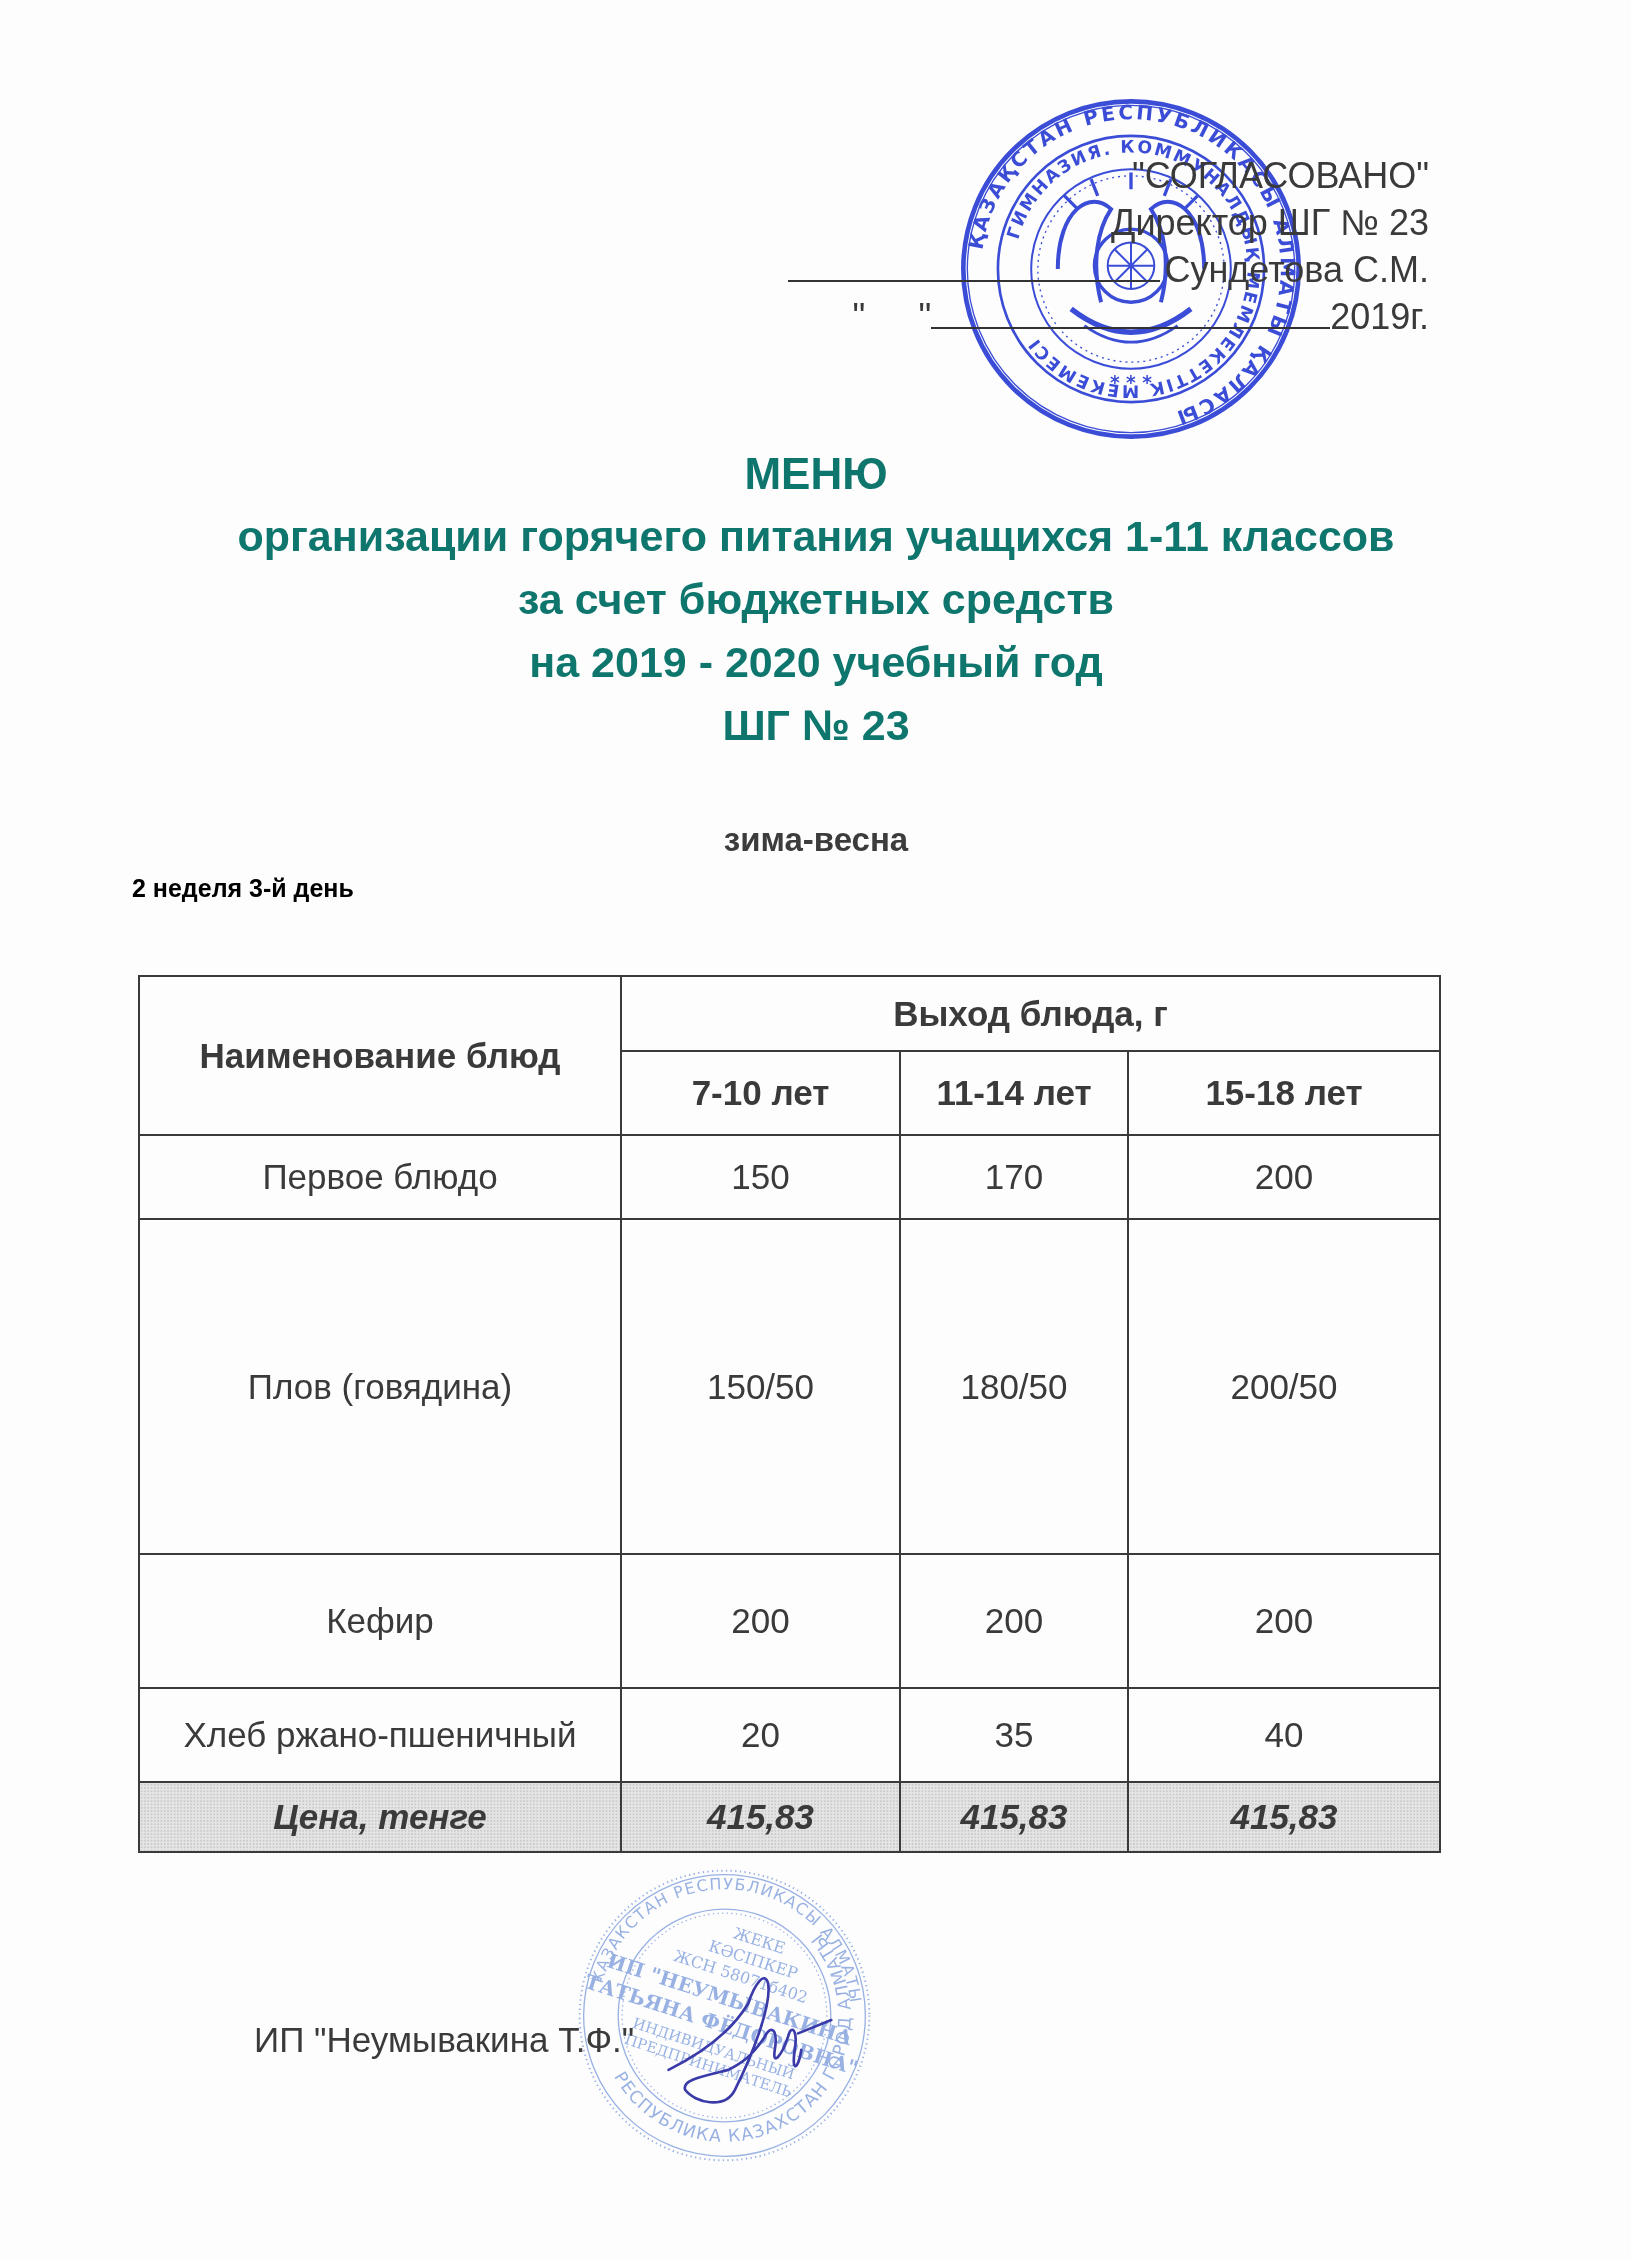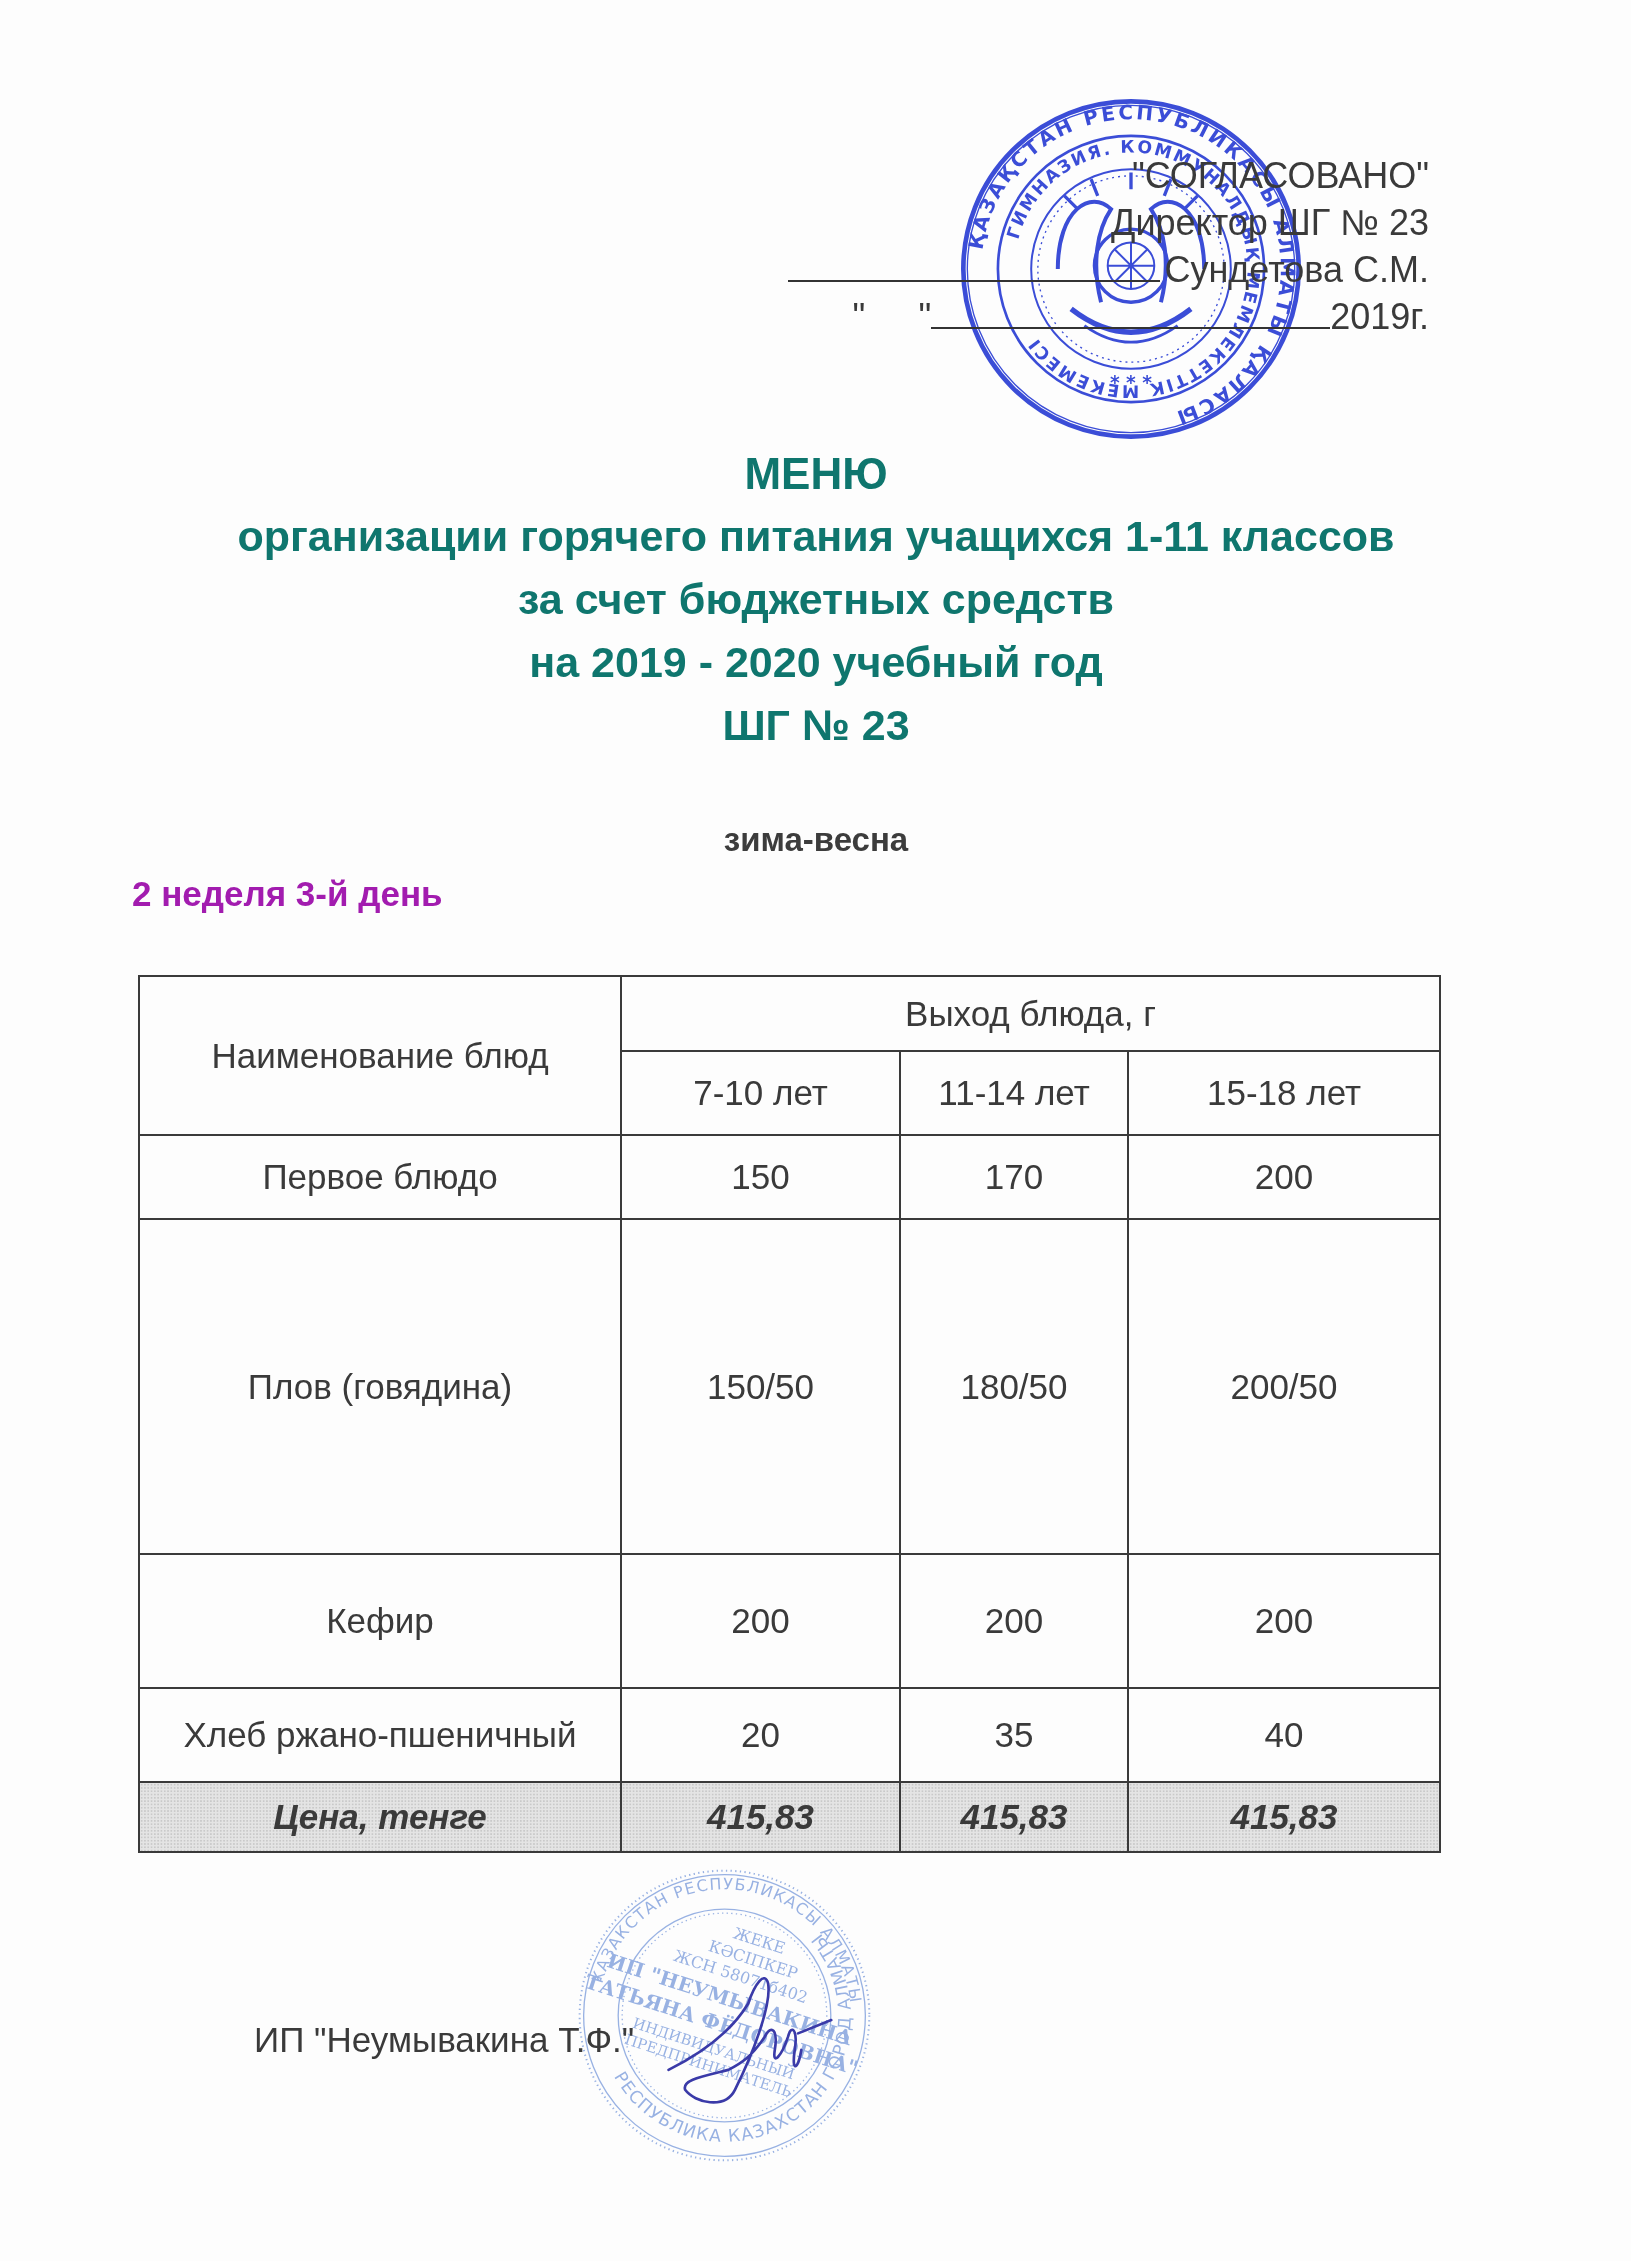--- a/index.html
+++ b/index.html
@@ -23,28 +23,28 @@
     .stamp-bottom { left: 575px; top: 1866px; width: 299px; height: 299px; opacity: 0.7; }
 
     
     .title-block { position: absolute; left: 0; right: 0; top: 442px; text-align: center;
                    font-weight: bold; font-size: 43px; line-height: 63px; color: #0f766e; z-index: 2; }
     .title-block .t { display: block; }
     .title-block .t.main { font-size: 44px; }
 
     .season { position: absolute; left: 0; right: 0; top: 821px; text-align: center;
               font-weight: bold; font-size: 33px; color: #3c3c3c; }
-    .week-day { position: absolute; left: 132px; top: 874px; font-weight: bold; font-size: 35px; color: #a21caf; }
+    .week-day { position: absolute; left: 132px; top: 874px; font-weight: bold; font-size: 25px; color: #000000; }
 
     
     .menu-table { position: absolute; left: 138px; top: 975px; width: 1301px;
                   border-collapse: collapse; table-layout: fixed; z-index: 0; }
     .menu-table td, .menu-table th { border: 2.7px solid #3a3a3a; text-align: center;
                   vertical-align: middle; font-size: 35px; color: #3a3a3a; padding: 0; }
-    .menu-table th { font-weight: normal; }
+    .menu-table th { font-weight: bold; }
     .menu-table col.c0 { width: 482px; }
     .menu-table col.c1 { width: 279px; }
     .menu-table col.c2 { width: 228px; }
     .menu-table col.c3 { width: 312px; }
     .menu-table tr.h1 { height: 75px; }
     .menu-table tr.h2 { height: 84px; }
     .menu-table tr.r0 { height: 84px; }
     .menu-table tr.r1 { height: 335px; padding-left: 36px; }
     .menu-table tr.r2 { height: 134px; padding-left: 16px; }
     .menu-table tr.r3 { height: 94px; }

